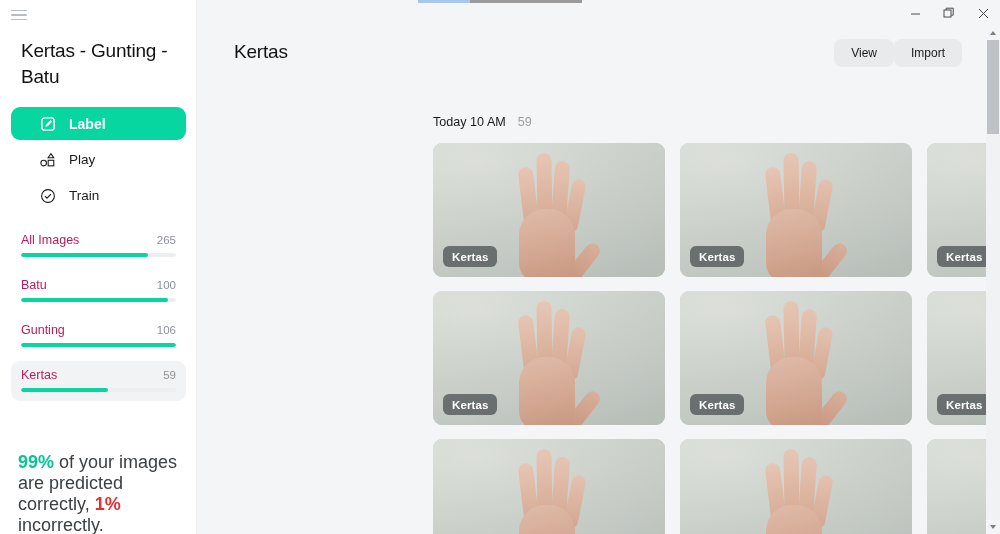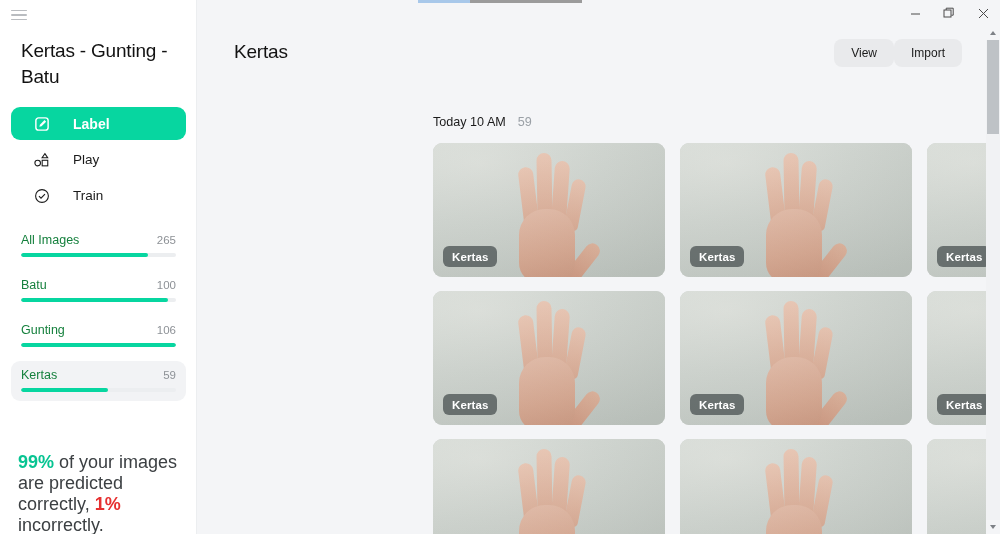--- a/index.html
+++ b/index.html
@@ -43,36 +43,36 @@
 
   .app-title {
     position: absolute; left: 21px; top: 38px; width: 165px;
     font-size: 19px; line-height: 26px; color: #121212; font-weight: 400;
     letter-spacing: -0.2px;
   }
 
   .nav { position: absolute; left: 11px; top: 107px; width: 175px; }
   .nav-item {
     display: flex; align-items: center; height: 33px; border-radius: 9px;
-    padding-left: 21px; margin-bottom: 3px; gap: 22px;
+    padding-left: 27px; margin-bottom: 3px; gap: 12px;
     font-size: 13.5px; color: #1b1b1b;
   }
   .nav-item.active { background: #07d6a0; color: #ffffff; }
   .nav-ico { width: 19px; height: 19px; display: flex; align-items: center; justify-content: center; flex: 0 0 19px; }
   .nav-ico svg { display: block; }
   .nav-item.active .nav-label { font-weight: 600; font-size: 14px; }
 
   
   .classes { position: absolute; left: 11px; top: 226px; width: 175px; }
   .class-row {
     padding: 7px 10px 9px 10px; border-radius: 9px; margin-bottom: 5px;
   }
   .class-row.selected { background: #f2f3f5; }
   .class-top { display: flex; justify-content: space-between; align-items: baseline; margin-bottom: 6px; }
-  .class-name { font-size: 12.5px; color: #15803d; }
+  .class-name { font-size: 12.5px; color: #be185d; }
   .class-count { font-size: 11.5px; color: #8d9196; }
   .bar { height: 4px; border-radius: 3px; background: #eceef0; overflow: hidden; }
   .bar > i { display: block; height: 100%; background: #07d6a0; border-radius: 3px; }
 
   
   .accuracy {
     position: absolute; left: 18px; top: 452px; width: 168px;
     font-size: 18px; line-height: 21px; color: #3c4043;
   }
   .accuracy .good { color: #07c492; font-weight: 700; }

